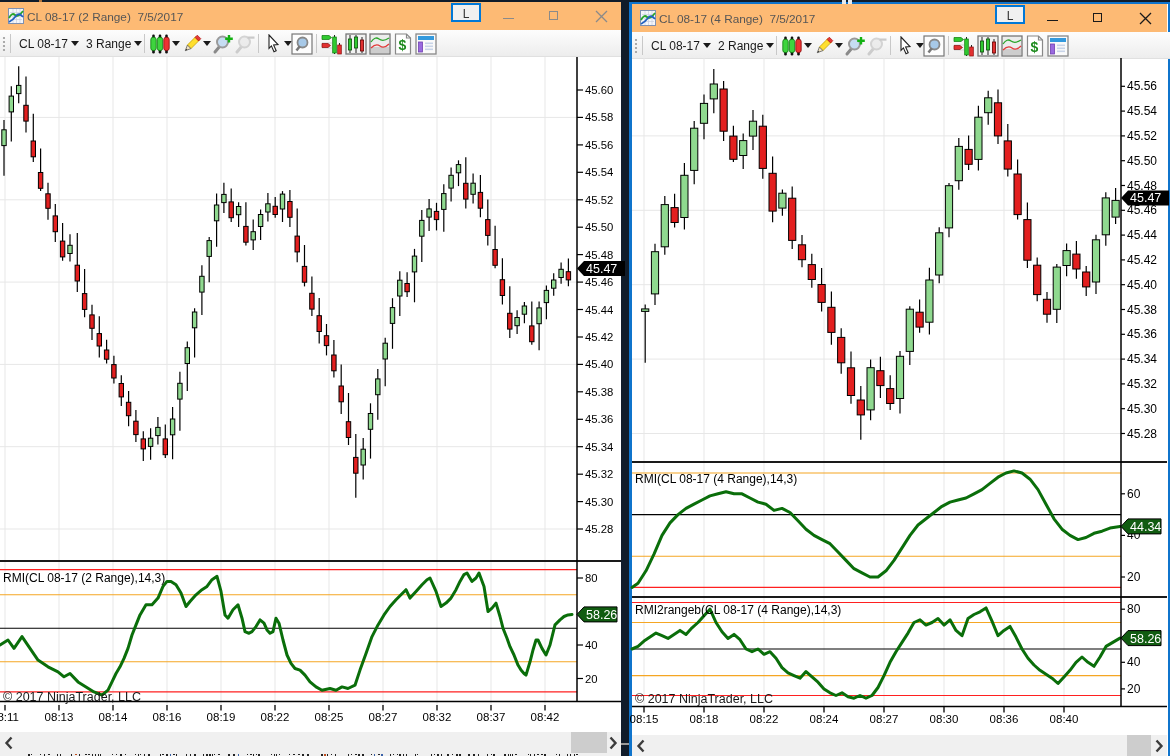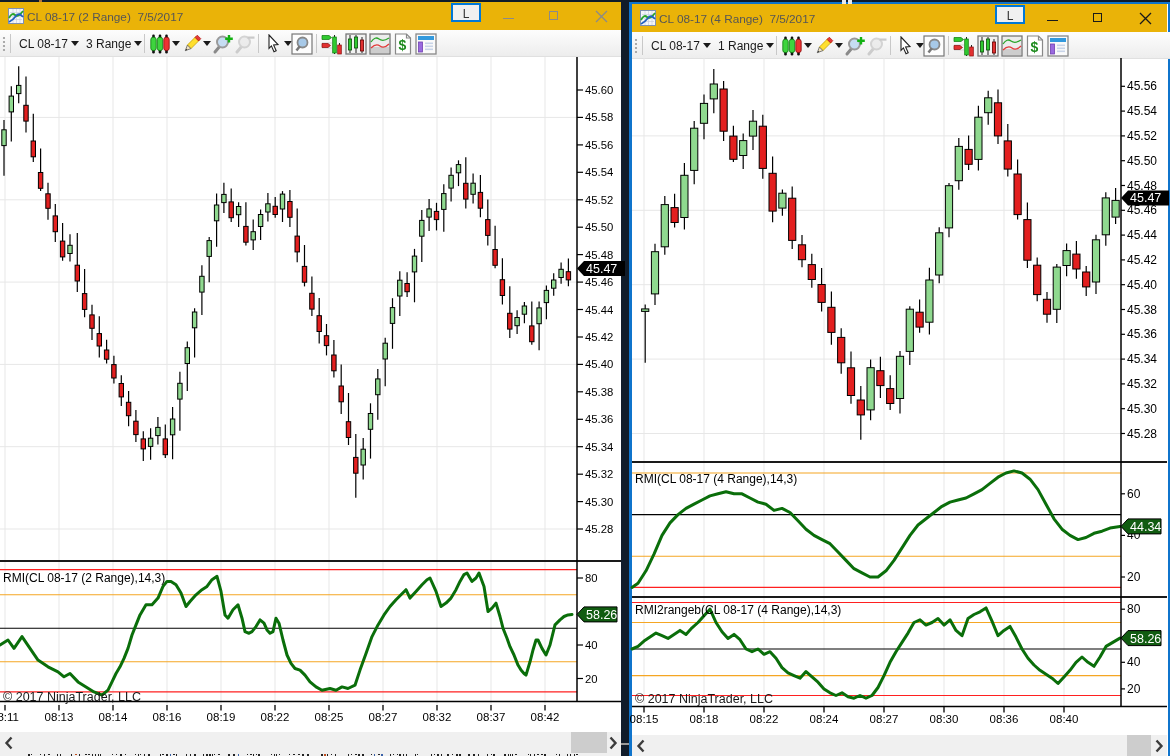--- a/index.html
+++ b/index.html
@@ -1,16 +1,16 @@
 <!DOCTYPE html>
 <html><head><meta charset="utf-8"><style>
 *{box-sizing:border-box}
 html,body{margin:0;padding:0;width:1170px;height:756px;overflow:hidden;
 background:#101c2a;font-family:"Liberation Sans",sans-serif;}
-.titlebar{position:absolute;height:28px;background:#eab308;}
+.titlebar{position:absolute;height:28px;background:#fdba74;}
 .toolbar{position:absolute;height:27px;background:linear-gradient(#fdfdfd,#ededed);border-bottom:1px solid #e0e0e0;}
 .ttxt{position:absolute;font-size:11.8px;color:#565656;top:8px;white-space:pre;}
 .tbtxt{position:absolute;font-size:12px;color:#1a1a1a;top:7px;}
 svg{position:absolute;}
 .sep{position:absolute;top:4px;width:1px;height:19px;background:#c8c8c8;}
 .dd{position:absolute;width:0;height:0;border-left:4.5px solid transparent;border-right:4.5px solid transparent;border-top:5px solid #1a1a1a;top:11px;}
 .sb{position:absolute;height:21px;background:#f0f0f0;}
 </style></head><body>
 <div style="position:absolute;left:0;top:2px;width:621px;height:751px;background:#fff;"></div>
 <div style="position:absolute;left:629px;top:2px;width:541px;height:754px;background:#fff;border-left:3px solid #0f74cc;border-top:2.5px solid #0f74cc;border-right:2.5px solid #0f74cc;"></div>
@@ -146,21 +146,21 @@
 <div class="toolbar" style="left:632px;top:32px;width:540px;">
     <svg width="6" height="27" style="left:1px;top:0">
       <circle cx="3" cy="8" r="1.1" fill="#999"></circle>
       <circle cx="3" cy="12" r="1.1" fill="#999"></circle>
       <circle cx="3" cy="16" r="1.1" fill="#999"></circle>
       <circle cx="3" cy="20" r="1.1" fill="#999"></circle>
     </svg>
     <div class="sep" style="left:10px"></div>
     <div class="tbtxt" style="left:19px;">CL 08-17</div>
     <div class="dd" style="left:71px"></div>
-    <div class="tbtxt" style="left:86px;">1 Range</div>
+    <div class="tbtxt" style="left:86px;">2 Range</div>
     <div class="dd" style="left:134px"></div>
     <div class="sep" style="left:144px"></div>
     <svg width="20" height="20" style="left:150px;top:4px" viewBox="0 0 20 20">
     <rect x="2.2" y="0.5" width="2.6" height="4.5" rx="1.2" fill="#111"></rect>
     <rect x="2.2" y="15" width="2.6" height="4.5" rx="1.2" fill="#111"></rect>
     <rect x="0.8" y="3.2" width="5.4" height="13.4" rx="2.4" fill="#3ed43e" stroke="#0a7a0a" stroke-width="0.8"></rect>
     <rect x="8.7" y="0.5" width="2.6" height="4.5" rx="1.2" fill="#111"></rect>
     <rect x="8.7" y="15" width="2.6" height="4.5" rx="1.2" fill="#111"></rect>
     <rect x="7.3" y="3.2" width="5.4" height="13.4" rx="2.4" fill="#3ed43e" stroke="#0a7a0a" stroke-width="0.8"></rect>
     <rect x="15.2" y="0.5" width="2.6" height="4.5" rx="1.2" fill="#111"></rect>

